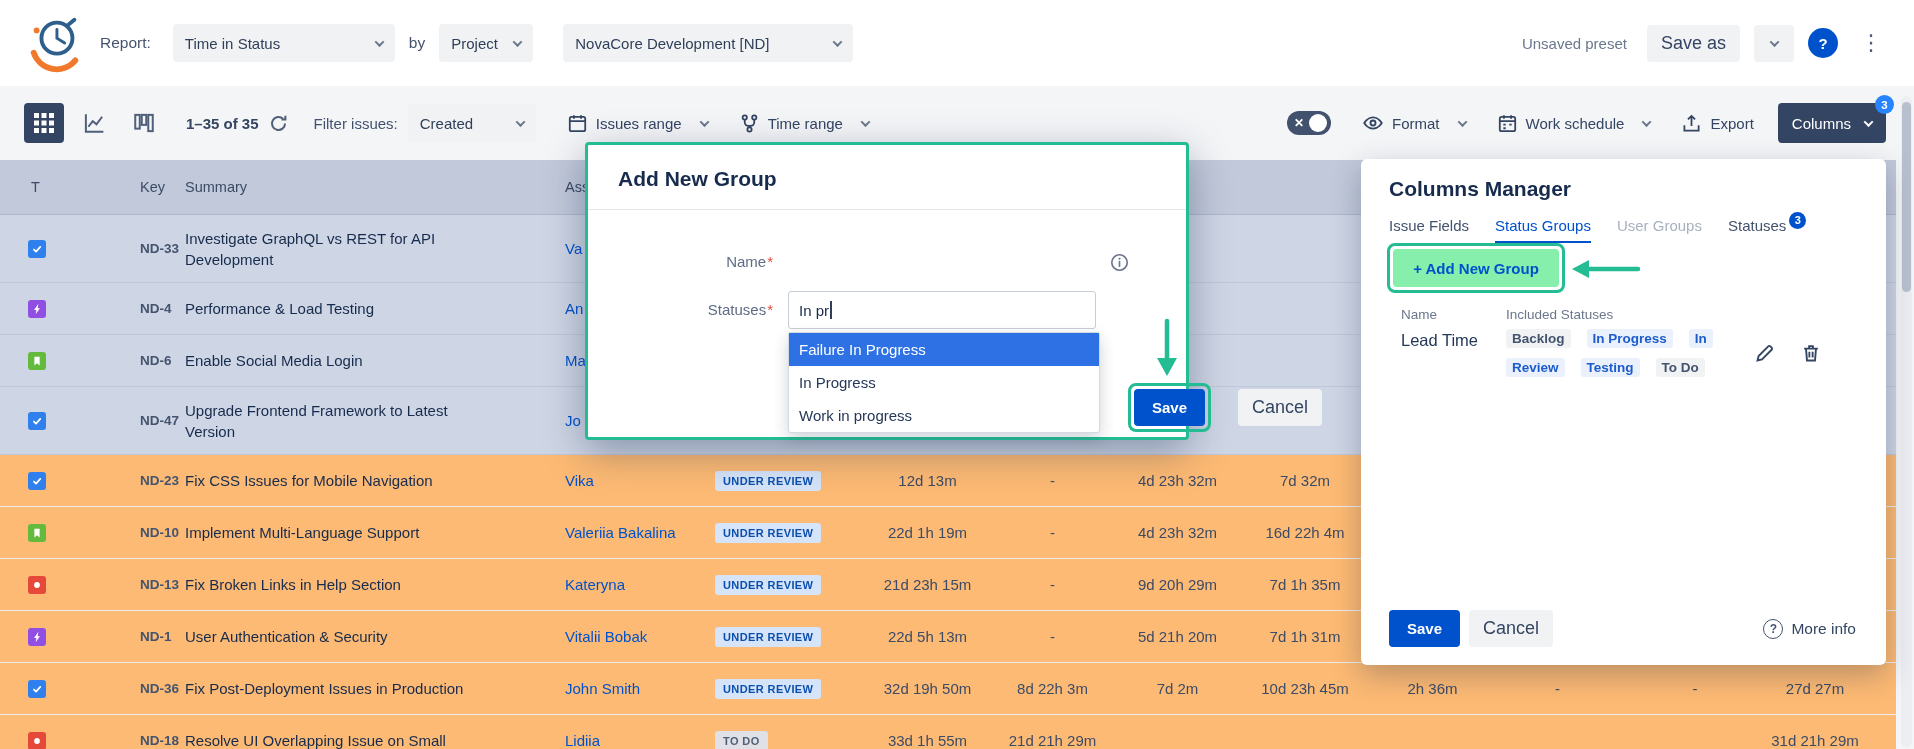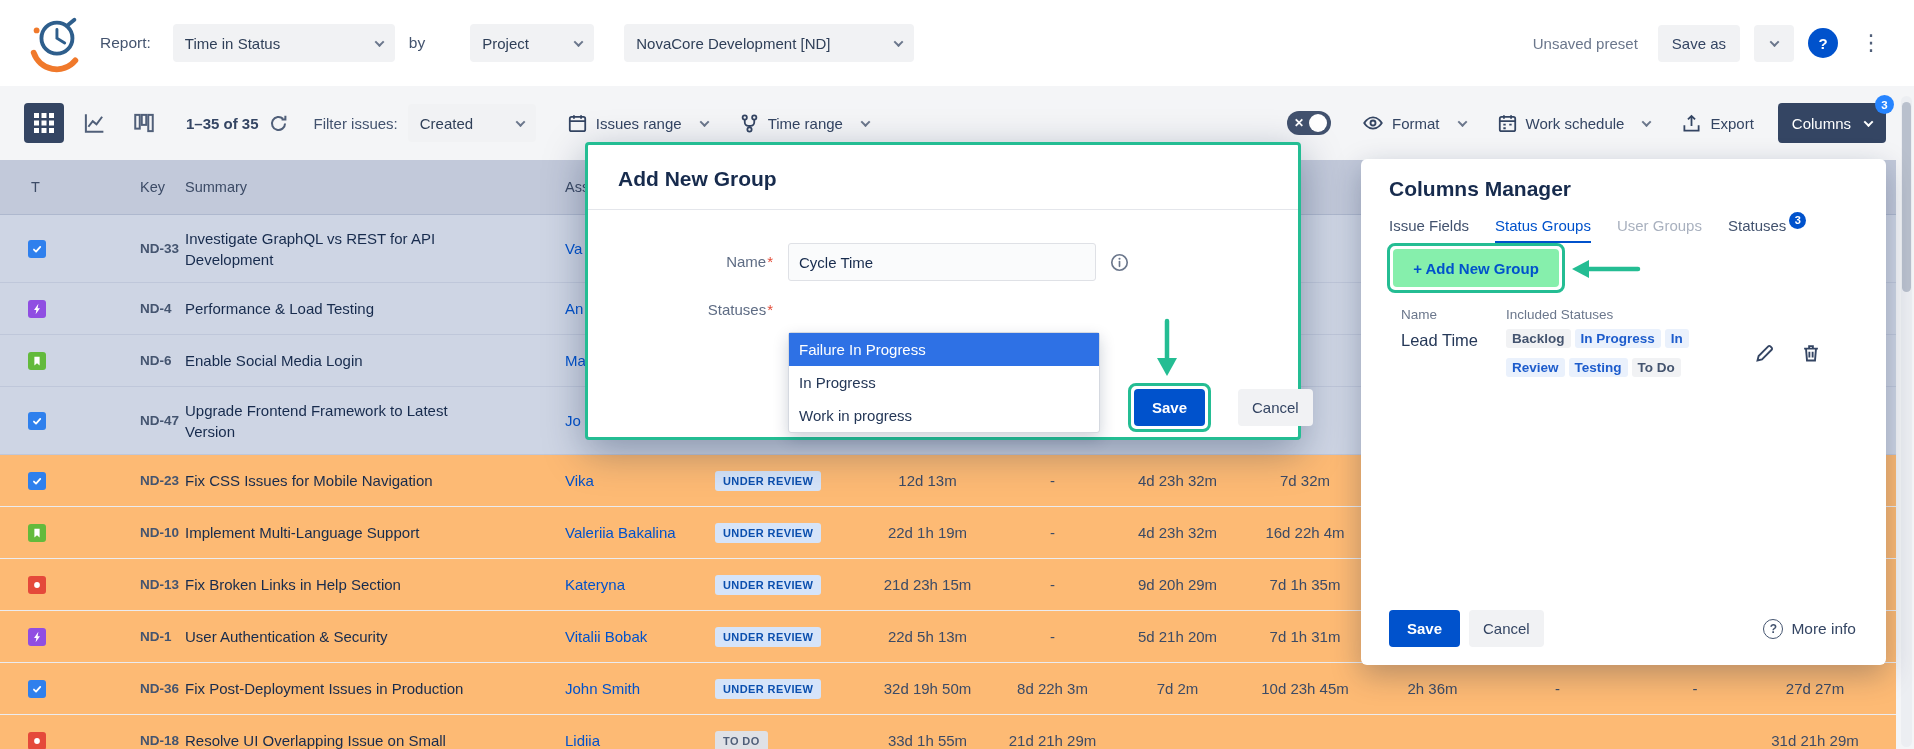--- a/index.html
+++ b/index.html
@@ -6,28 +6,28 @@
   *{box-sizing:border-box; margin:0; padding:0;}
   html,body{width:1914px;height:749px;overflow:hidden;}
   body{position:relative;background:#F4F5F7;font-family:"Liberation Sans",sans-serif;color:#172B4D;}
 
   
   .topbar{position:absolute;top:0;left:0;right:0;height:86px;background:#fff;display:flex;align-items:center;padding:0 24px;gap:14px;z-index:3;}
   .logo{flex:0 0 auto;width:62px;height:62px;}
   .lbl{font-size:15.5px;color:#44546F;}
   .select{height:38px;background:#F1F2F4;border-radius:4px;display:flex;align-items:center;justify-content:space-between;padding:0 12px;font-size:15px;color:#2F3F58;cursor:pointer;}
   .w-report{width:222px;margin-left:8px;}
-  .w-scope{width:124px;margin-left:31px;}
+  .w-scope{width:94px;}
   .w-project{width:290px;margin-left:16px;}
   .w-created{width:128px;}
   .chev{display:inline-block;width:7px;height:7px;border-right:2px solid #6B778C;border-bottom:2px solid #6B778C;transform:rotate(45deg) translate(-1px,-1px);margin-left:10px;flex:0 0 auto;}
   .btn-dark .chev, .toggle .chev{border-color:#fff;}
   .spacer{flex:1;}
   .unsaved{color:#6B778C;font-size:15px;margin-right:6px;}
-  .btn-subtle{height:37px;background:#F1F2F4;border:none;border-radius:4px;font-size:15px;color:#344563;padding:0 14px;display:inline-flex;align-items:center;gap:6px;cursor:pointer;font-family:inherit;}
+  .btn-subtle{height:37px;background:#F1F2F4;border:none;border-radius:4px;font-size:18px;color:#344563;padding:0 14px;display:inline-flex;align-items:center;gap:6px;cursor:pointer;font-family:inherit;}
   .btn-iconbox{width:40px;justify-content:center;padding:0;}
   .btn-iconbox .chev{margin-left:0;}
   .help-circle{width:30px;height:30px;border-radius:50%;background:#0052CC;color:#fff;font-weight:bold;font-size:15px;display:flex;align-items:center;justify-content:center;border:none;cursor:pointer;}
   .kebab{font-size:22px;color:#505F79;background:none;border:none;cursor:pointer;padding:0 8px;line-height:1;}
 
   
   .toolbar{position:absolute;top:86px;left:0;right:0;height:74px;display:flex;align-items:center;padding:0 28px 0 24px;gap:10px;}
   .viewbtn{width:40px;height:40px;border:none;background:transparent;border-radius:4px;display:flex;align-items:center;justify-content:center;cursor:pointer;}
   .viewbtn.active{background:var(--navy);}
   .viewbtn svg{width:20px;height:20px;}
@@ -77,33 +77,33 @@
   .tab{padding-bottom:7px;cursor:pointer;}
   .tab.active{color:#0052CC;border-bottom:2.5px solid #0052CC;}
   .tab.muted{color:#A9B1BF;}
   .tab-badge{display:inline-flex;align-items:center;justify-content:center;width:17px;height:17px;border-radius:50%;background:#0052CC;color:#fff;font-size:11px;font-weight:bold;margin-left:3px;transform:translateY(-7px);}
   .add-annotation{position:absolute;left:26px;top:84px;border:3px solid var(--ann);border-radius:8px;padding:3px;}
   .btn-add{height:38px;width:166px;background:#86efac;color:#0052CC;font-size:15px;font-weight:bold;border:none;border-radius:4px;cursor:pointer;font-family:inherit;}
   .col-h{position:absolute;top:148px;font-size:13.5px;color:#6B778C;}
   .group-name{position:absolute;left:40px;top:170px;width:80px;font-size:16.5px;color:#253858;line-height:23px;}
   .chips{position:absolute;left:145px;top:166px;width:258px;}
   .chip-line{line-height:26px;margin-bottom:2px;}
-  .chip{font-size:13.5px;font-weight:bold;padding:2px 6px;border-radius:3px;margin-right:4px;white-space:nowrap;}
+  .chip{font-size:13.5px;font-weight:bold;padding:2px 6px;border-radius:3px;margin-right:16px;white-space:nowrap;}
   .chip.blue{color:#1D5CCC;background:#EAF1FC;}
   .chip.gray{color:#44546F;background:#F1F2F4;}
   .icon-btn{position:absolute;top:182px;background:none;border:none;cursor:pointer;padding:2px;}
   .icon-btn svg{width:20px;height:20px;}
   .btn-primary{height:37px;background:#0052CC;color:#fff;border:none;border-radius:4px;font-size:15px;font-weight:bold;padding:0 18px;cursor:pointer;font-family:inherit;}
   .panel-save{position:absolute;left:28px;bottom:18px;}
   .panel-cancel{position:absolute;left:108px;bottom:18px;}
   .more-info{position:absolute;right:30px;bottom:26px;display:flex;align-items:center;gap:8px;font-size:15.5px;color:#344563;cursor:pointer;background:none;border:none;font-family:inherit;}
   .qcircle{width:20px;height:20px;border:1.7px solid #44546F;border-radius:50%;display:inline-flex;align-items:center;justify-content:center;font-size:12px;font-weight:bold;color:#44546F;}
 
   
-  .modal{position:absolute;left:585px;top:142px;width:716px;height:298px;background:#fff;border:3px solid var(--ann);border-radius:4px;box-shadow:0 12px 40px rgba(9,30,66,.35);z-index:10;}
+  .modal{position:absolute;left:585px;top:142px;width:604px;height:298px;background:#fff;border:3px solid var(--ann);border-radius:4px;box-shadow:0 12px 40px rgba(9,30,66,.35);z-index:10;}
   .modal-title{position:absolute;left:30px;top:22px;font-size:21px;font-weight:bold;color:#172B4D;}
   .modal-divider{position:absolute;left:0;right:0;top:64px;height:1px;background:#E4E6EB;}
   .form-label{position:absolute;left:25px;width:160px;text-align:right;font-size:15px;color:#5E6C84;}
   .req{color:#E34935;margin-left:1px;}
   .finput{position:absolute;left:200px;width:308px;height:38px;border:1.5px solid #DFE1E6;background:#FAFBFC;border-radius:3px;font-size:15px;color:#172B4D;display:flex;align-items:center;padding:0 10px;cursor:text;}
   .finput.open{background:#fff;border-color:#C7CDD6;}
   .caret{display:inline-block;width:1.5px;height:18px;background:#2F3F58;margin-left:1px;}
   .info-icon{position:absolute;left:522px;top:108px;display:flex;}
   .dropdown{position:absolute;left:200px;top:187px;width:312px;background:#fff;border:1px solid #D5D9E0;border-radius:3px;box-shadow:0 6px 16px rgba(9,30,66,.2);z-index:2;}
   .opt{height:33px;display:flex;align-items:center;padding:8px 10px;font-size:15px;color:#243757;cursor:pointer;}
@@ -542,34 +542,35 @@
   </button>
 </div>
 
 <div class="modal">
   <div class="modal-title">Add New Group</div>
   <div class="modal-divider"></div>
 
   <label class="form-label" style="top:108px">
     <span>Name</span><span class="req">*</span>
   </label>
-  <div class="finput" style="top:98px">
-    <span>Cycle Time</span>
-  </div>
   <span class="info-icon">
     <svg viewBox="0 0 16 16" width="19" height="19" fill="none" stroke="#6B778C" stroke-width="1.4">
       <circle cx="8" cy="8" r="6.5"></circle>
         <path d="M8 7.2v4" stroke-linecap="round"></path>
         <circle cx="8" cy="4.8" r="0.9" fill="#6B778C" stroke="none"></circle>
     </svg>
   </span>
 
   <label class="form-label" style="top:156px">
     <span>Statuses</span><span class="req">*</span>
   </label>
+  <div class="finput open" style="top:146px">
+    <span>In pr</span>
+      <span class="caret"></span>
+  </div>
 
   <div class="dropdown">
       <div class="opt selected">Failure In Progress</div>
       <div class="opt">In Progress</div>
       <div class="opt">Work in progress</div>
     </div>
 
   <div class="save-annotation">
     <button class="btn-primary">Save</button>
   </div>

